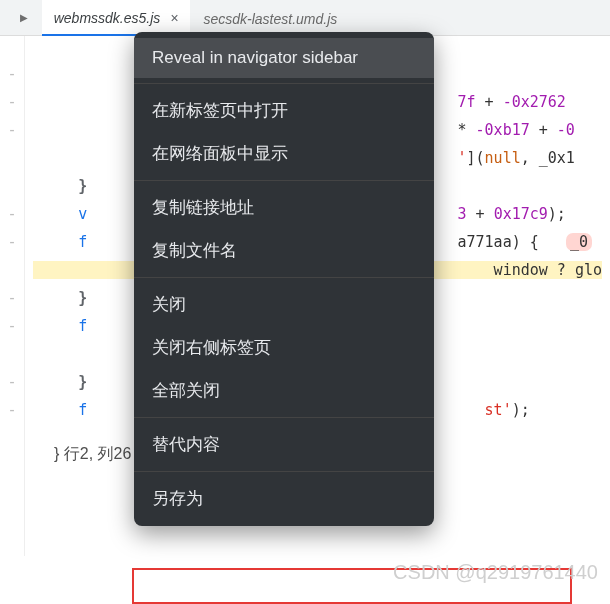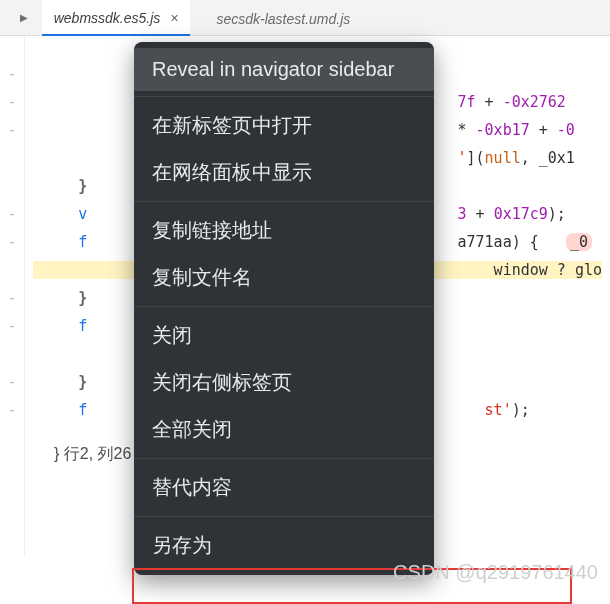--- a/index.html
+++ b/index.html
@@ -29,21 +29,21 @@
   .tab {
     display: flex;
     align-items: center;
     height: 36px;
     padding: 0 12px;
     background: #fff;
     border-top: 2px solid transparent;
     color: #3c4043;
     font-size: 14px;
     font-style: italic;
-    margin-right: 14px;
+    margin-right: 1px;
   }
   .tab.active { border-bottom: 2px solid #1a73e8; background:#fff; }
   .tab-close {
     margin-left: 10px;
     font-size: 14px;
     color: #5f6368;
   }
   .tab.inactive { color:#6a6a6a; background:transparent; }
   .code-area {
     display: flex;
@@ -80,28 +80,28 @@
     position:absolute;
     left:32px;
     top:444px;
     font-size:16px;
     color:#4f4f4f;
     margin-left:22px;
   }
   .context-menu {
     position:absolute;
     left:134px;
-    top:42px;
+    top:32px;
     width:300px;
     background:#2f3337;
     border-radius:8px;
     box-shadow:0 8px 24px rgba(0,0,0,.4);
     padding:6px 0;
     color:#e8eaed;
-    font-size:20px;
+    font-size:17px;
     z-index:10;
   }
   .menu-item {
     padding:10px 18px;
   }
   .menu-item.hover {
     background:#4a4d51;
   }
   .menu-sep {
     height:1px;

